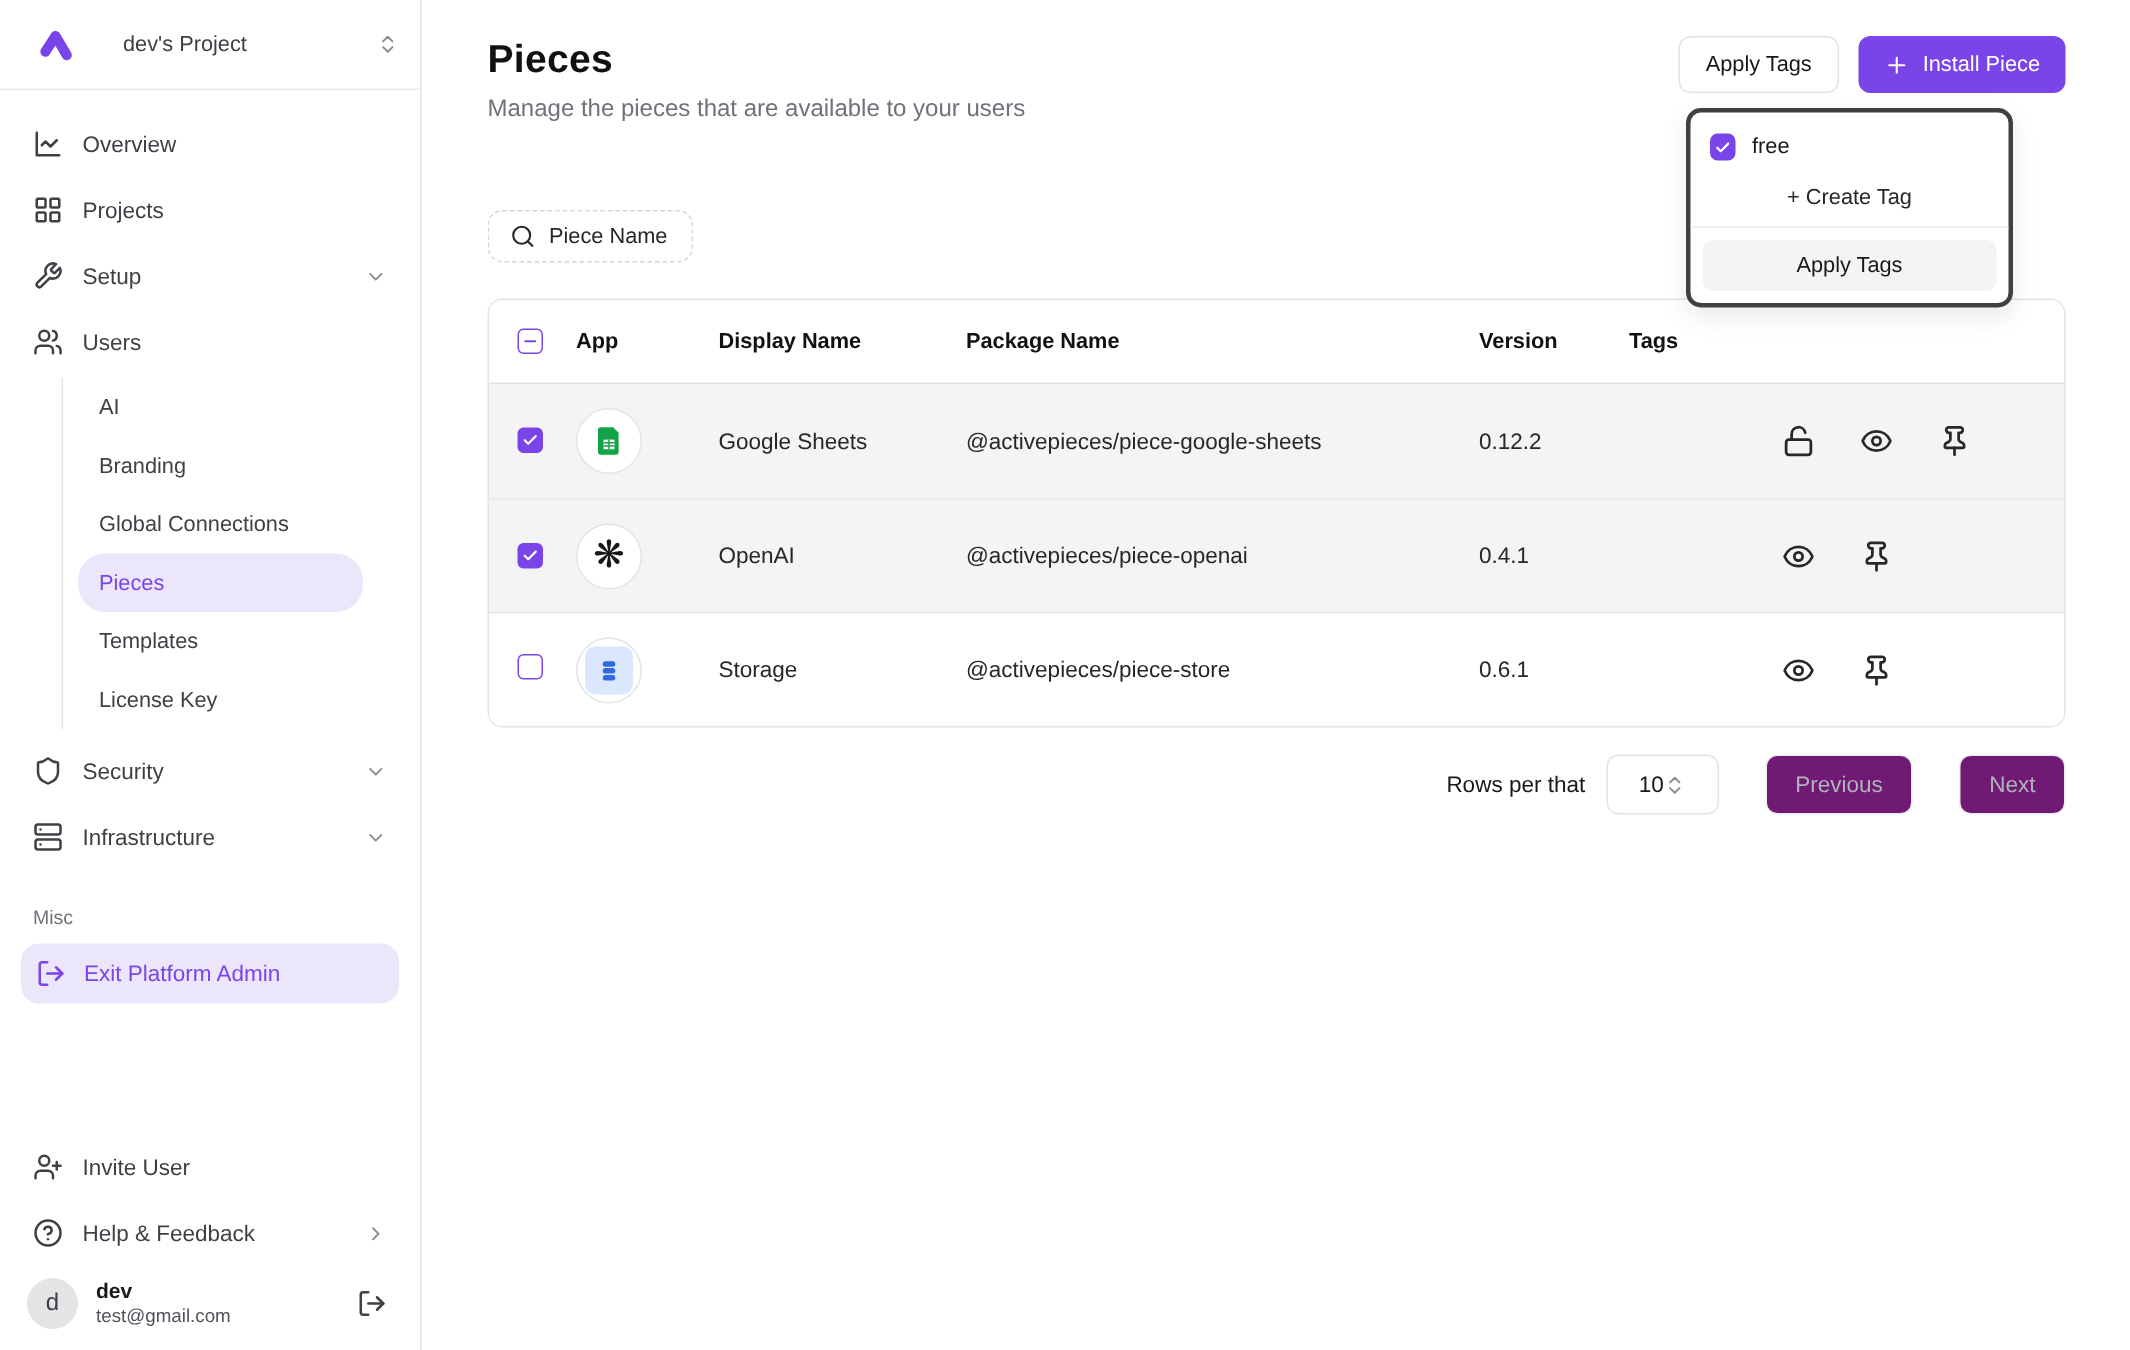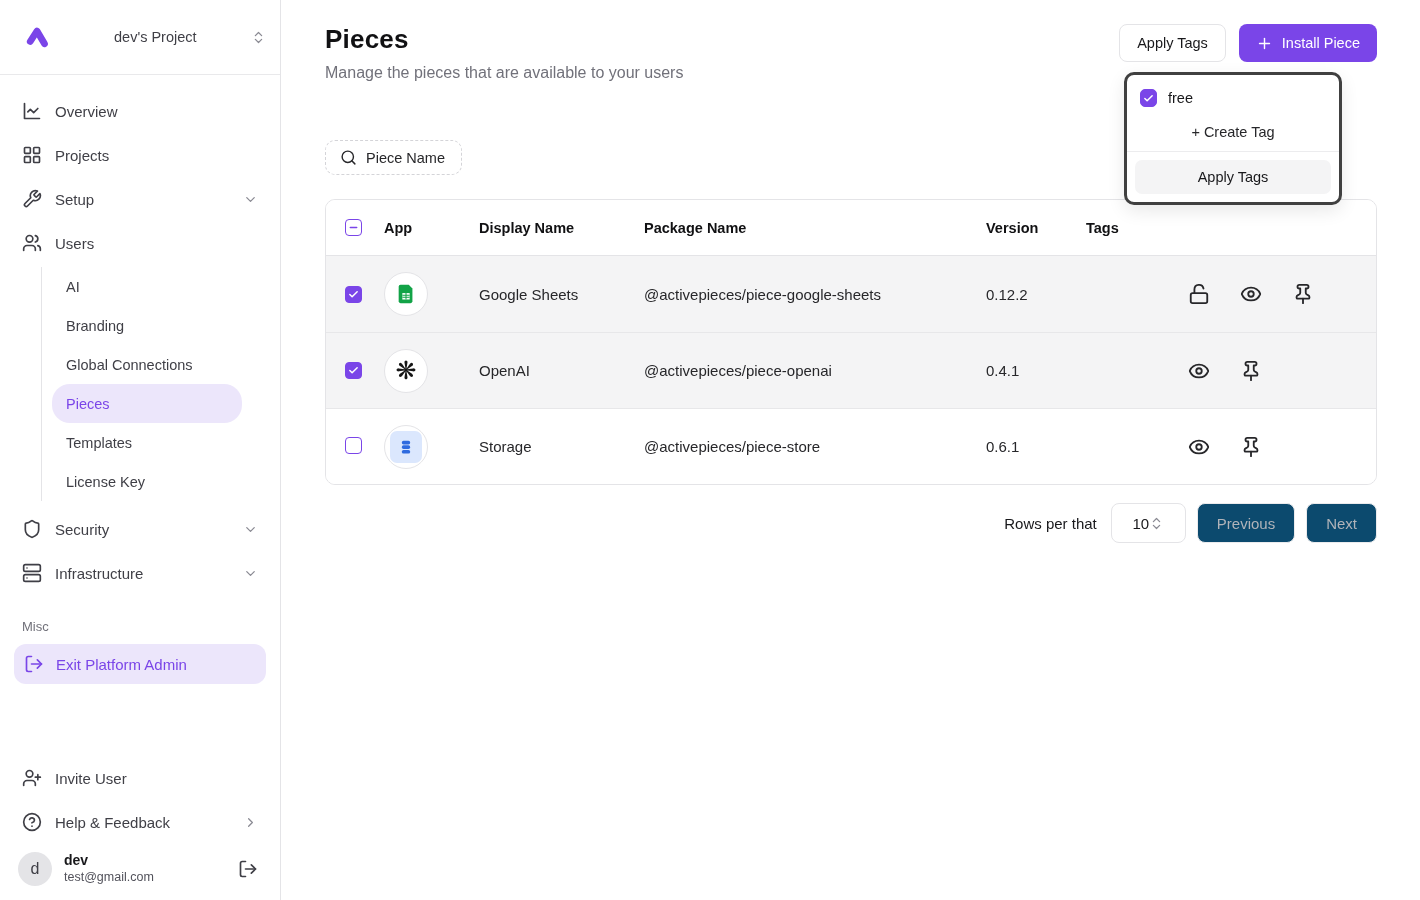--- a/index.html
+++ b/index.html
@@ -3,22 +3,22 @@
 <meta charset="utf-8">
 <style>
   * { margin:0; padding:0; box-sizing:border-box; }
   html,body { width:1420px; height:900px; overflow:hidden; background:#fff;
     font-family:"Liberation Sans", sans-serif; color:#27272a; }
   .app { display:flex; width:1420px; height:900px; }
 
   
   .sidebar { width:281px; min-width:281px; height:100%; border-right:1px solid #e4e4e7;
     display:flex; flex-direction:column; padding:0 0 10px 0; background:#fff; }
-  .side-head { height:75px; display:flex; align-items:center; padding:0 14px 0 22px;
-    border-bottom:1px solid #e9e9eb;gap:32px; }
+  .side-head { height:60px; display:flex; align-items:center; padding:0 14px 0 22px;
+    border-bottom:1px solid #e9e9eb; }
   .logo { width:30px; height:30px; flex:0 0 30px; }
   .proj-btn { flex:1; display:flex; align-items:center; margin-left:30px; cursor:pointer; }
   .proj-name { font-size:14.5px; color:#3f3f46; flex:1; }
   .icn { width:20px; height:20px; stroke:#3f3f46; fill:none; stroke-width:2;
     stroke-linecap:round; stroke-linejoin:round; }
   .icn.sm { width:15px; height:15px; stroke:#8a8a93; }
   .nav { padding:14px 14px 0 14px; }
   .nav-item { display:flex; align-items:center; gap:13px; height:44px; padding:0 8px;
     border-radius:8px; cursor:pointer; font-size:15px; color:#3f3f46; }
   .nav-item .chev { margin-left:auto; }
@@ -102,23 +102,23 @@
   .act-btn { background:none; border:none; cursor:pointer; padding:0; display:flex; }
   .act-btn .icn { width:22px; height:22px; stroke:#27272a; stroke-width:2; }
 
   
   .pager { margin-top:18px; display:flex; align-items:center; justify-content:flex-end;
     gap:11px; }
   .pager-label { font-size:15px; color:#18181b; margin-right:3px; }
   .page-size { width:75px; height:40px; border:1px solid #e4e4e7; border-radius:8px;
     display:flex; align-items:center; justify-content:center; font-size:15px;
     color:#18181b; cursor:pointer; }
-  .pg-btn { height:40px; border:1px solid #ebebed; border-radius:8px; background:#0c4a6e;
+  .pg-btn { height:40px; border:1px solid #ebebed; border-radius:8px; background:#701a75;
     color:#b0b3b9; font-size:15px; display:flex; align-items:center; padding:0 19px;
-    cursor:default; }
+    cursor:default;margin-left:20px; }
 </style>
 </head>
 <body>
 
 <div class="app">
 
   <aside class="sidebar">
     <div class="side-head">
       <svg class="logo" viewBox="0 0 40 40">
         <path d="M11 26 L20 12 L30 29" fill="none" stroke="#7a45e8" stroke-width="9" stroke-linecap="round" stroke-linejoin="round"></path>

